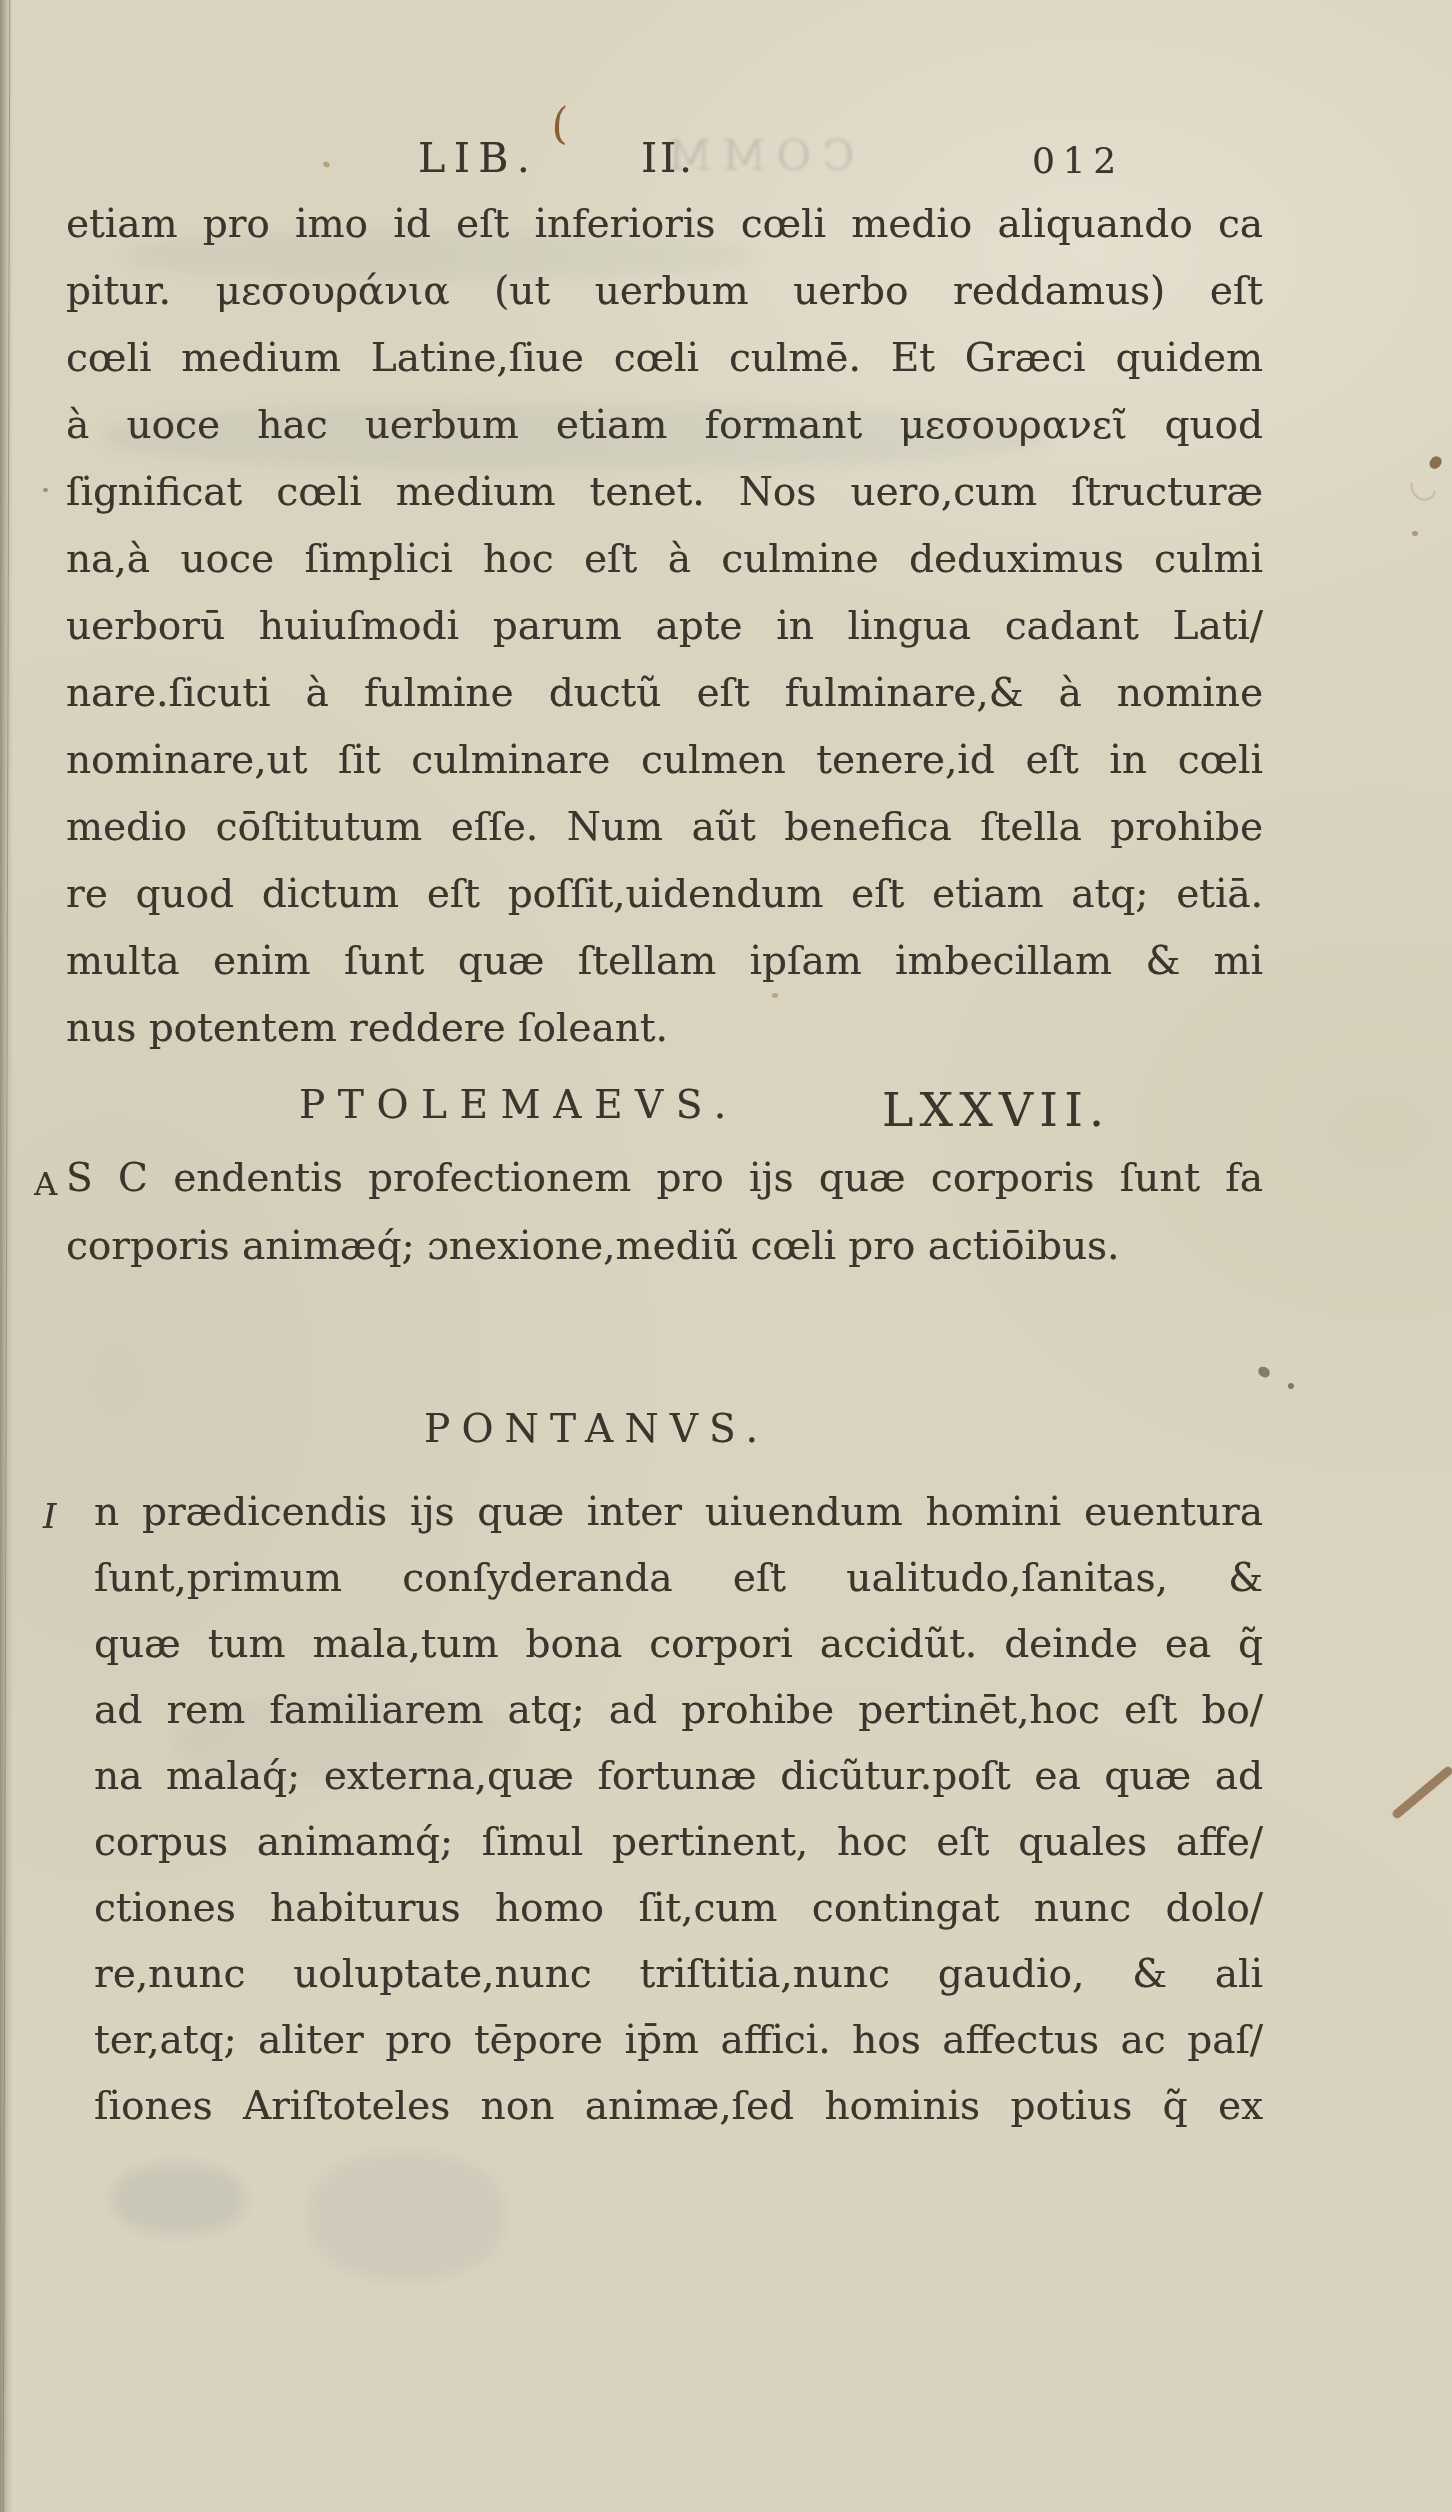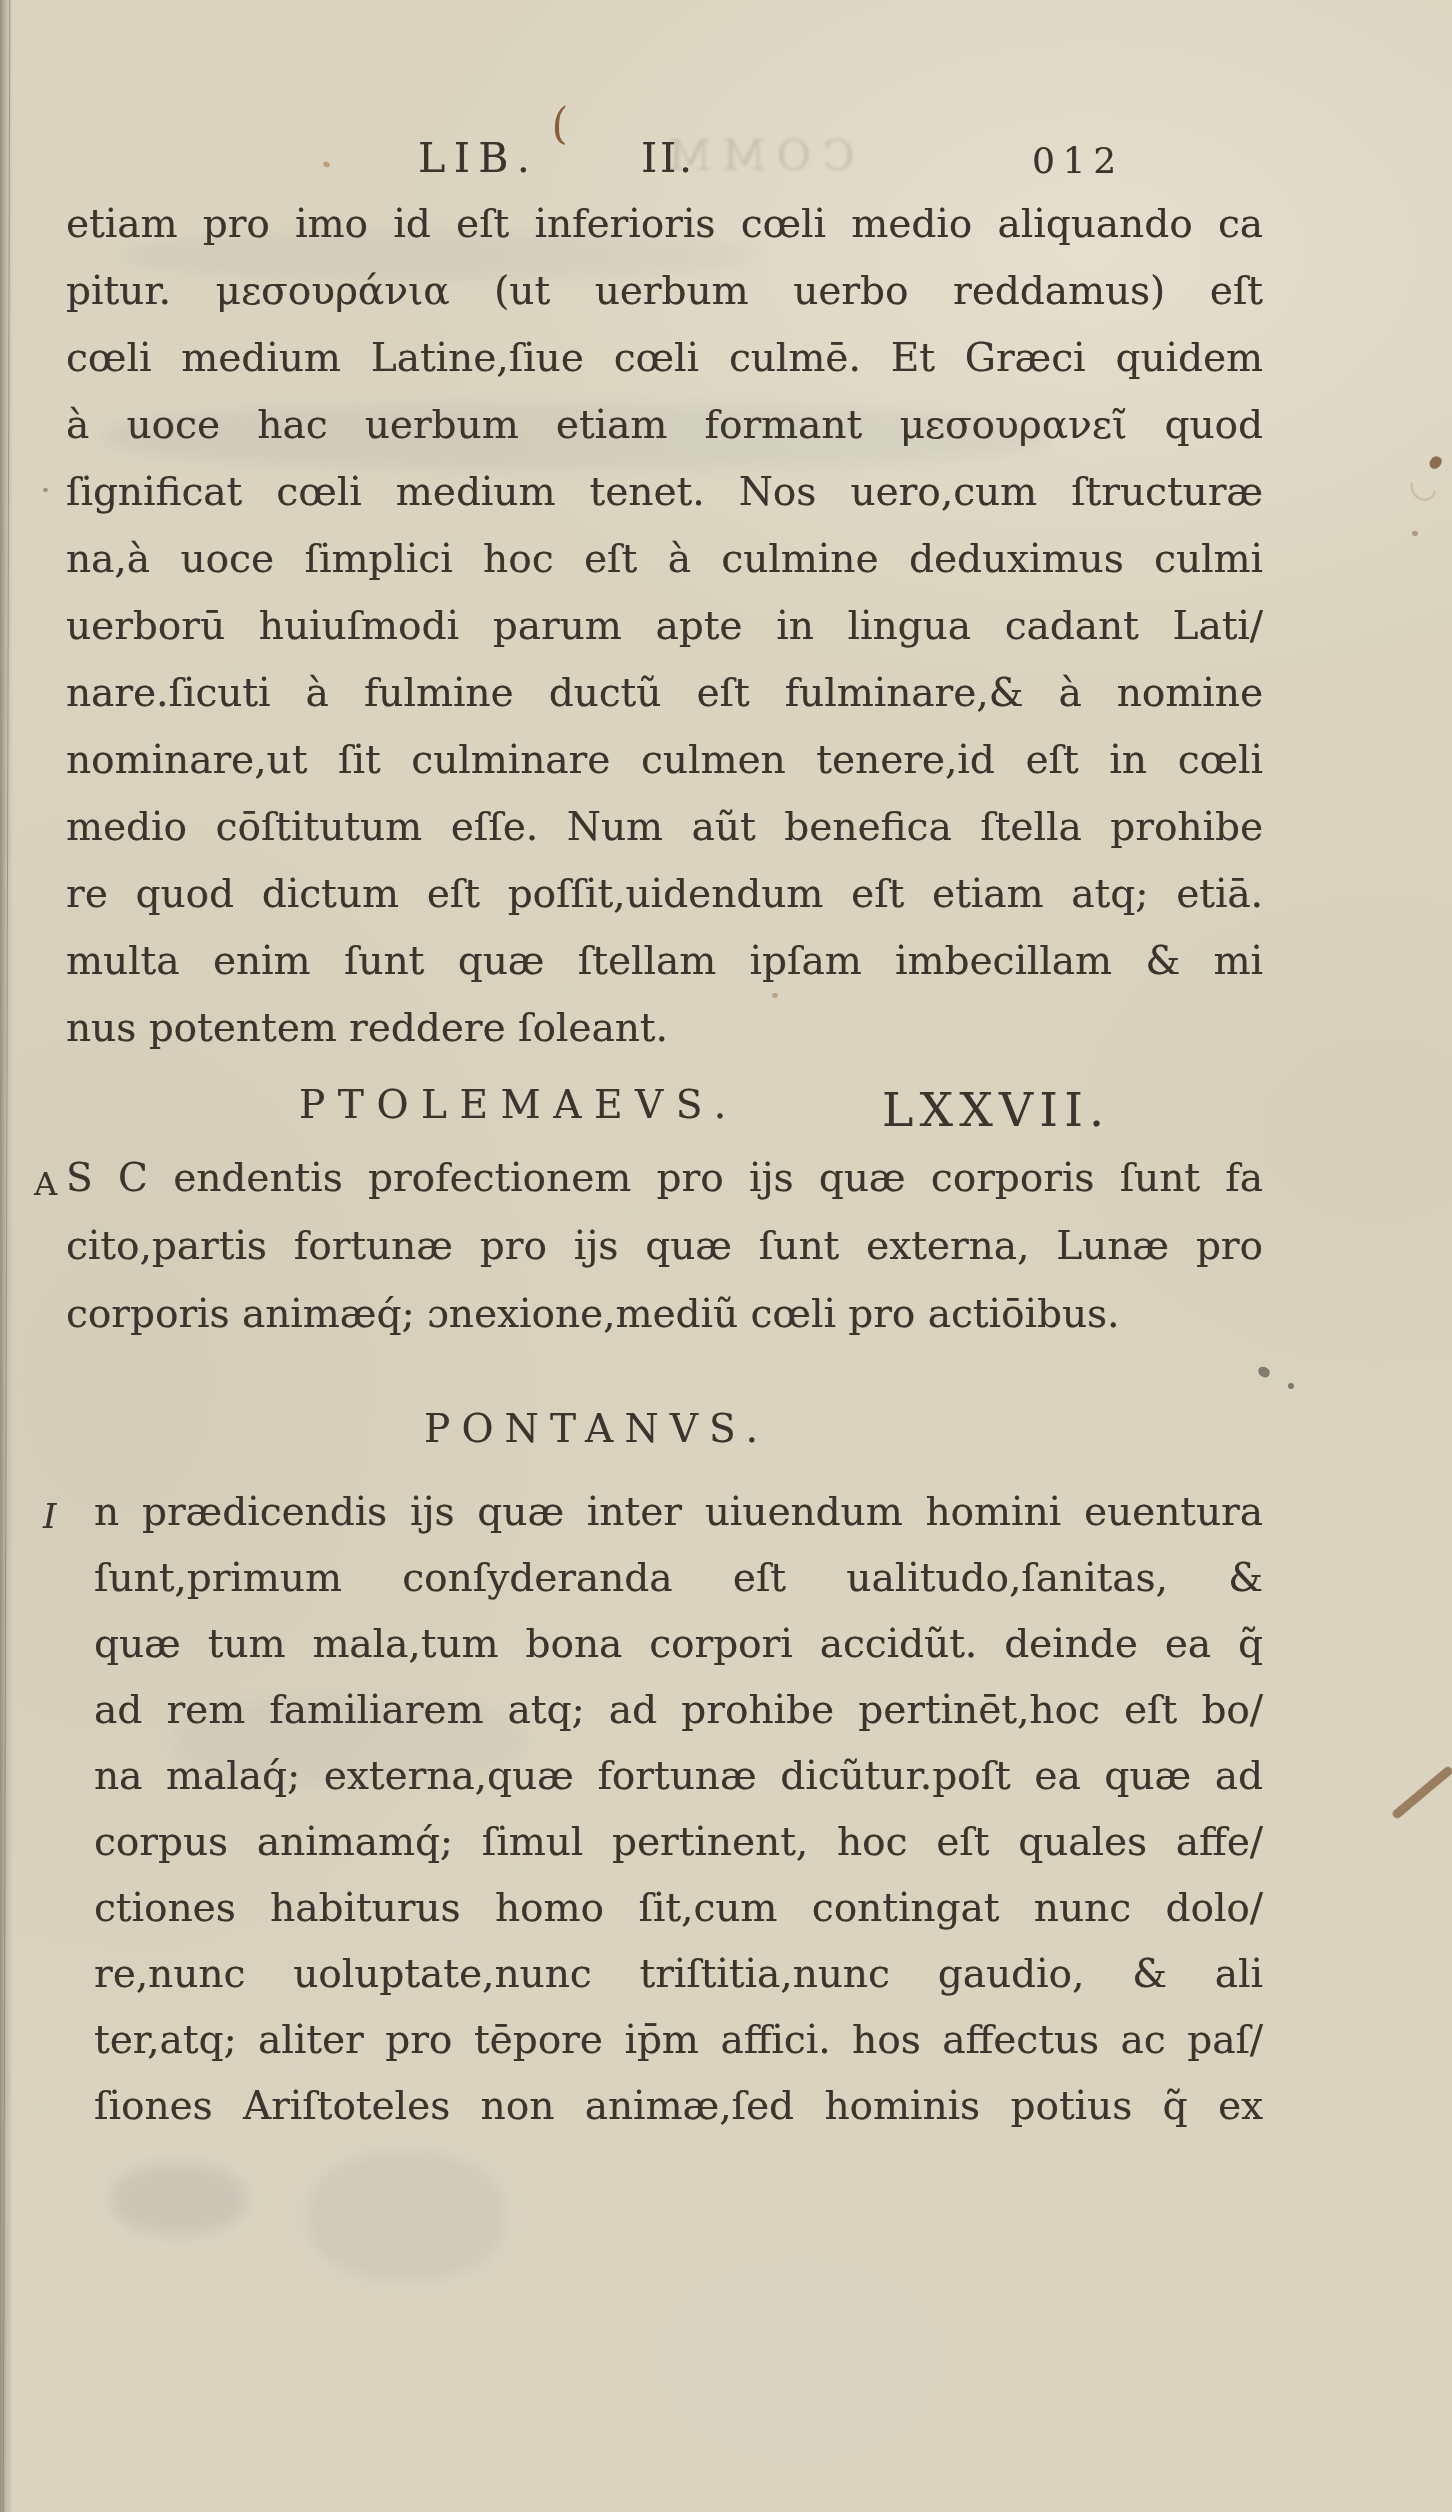--- a/index.html
+++ b/index.html
@@ -111,21 +111,20 @@
       <div class="line">multa enim ſunt quæ ſtellam ipſam imbecillam &amp; mi</div>
       <div class="line natural">nus potentem reddere ſoleant.</div>
     </div>
 
   <div class="h-ptolemaeus">PTOLEMAEVS.</div>
   <div class="h-lxxvii">LXXVII.</div>
 
   <div class="margin-a">A</div>
   <div class="block" id="block-ptolemaeus">
       <div class="line">S C endentis profectionem pro ijs quæ corporis ſunt fa</div>
-      <div class="line">cito,partis fortunæ pro ijs quæ ſunt externa, Lunæ pro</div>
       <div class="line natural">corporis animæq́; ɔnexione,mediũ cœli pro actiōibus.</div>
     </div>
 
   <div class="h-pontanvs">PONTANVS.</div>
 
   <div class="margin-i">I</div>
   <div class="block" id="block-pontanus">
       <div class="line">n prædicendis ijs quæ inter uiuendum homini euentura</div>
       <div class="line">ſunt,primum conſyderanda eſt ualitudo,ſanitas, &amp;</div>
       <div class="line">quæ tum mala,tum bona corpori accidũt. deinde ea q̃</div>

